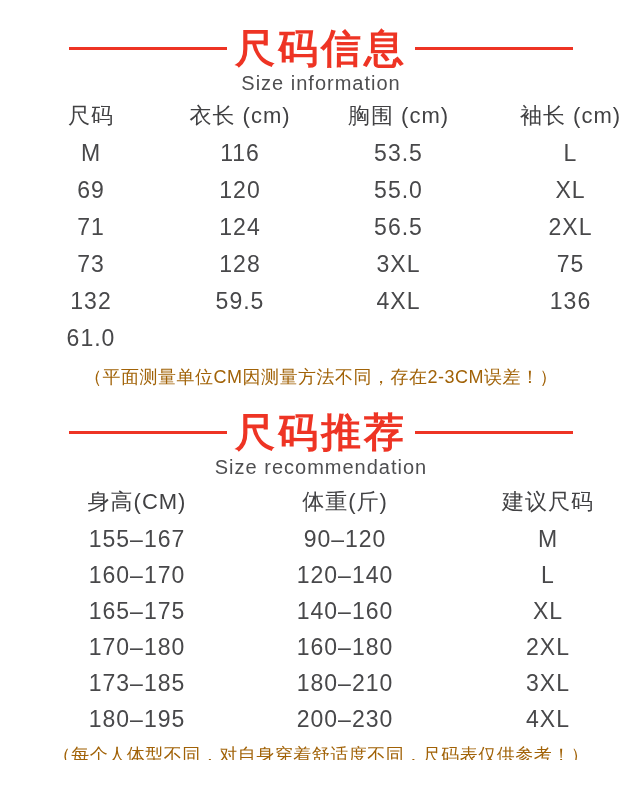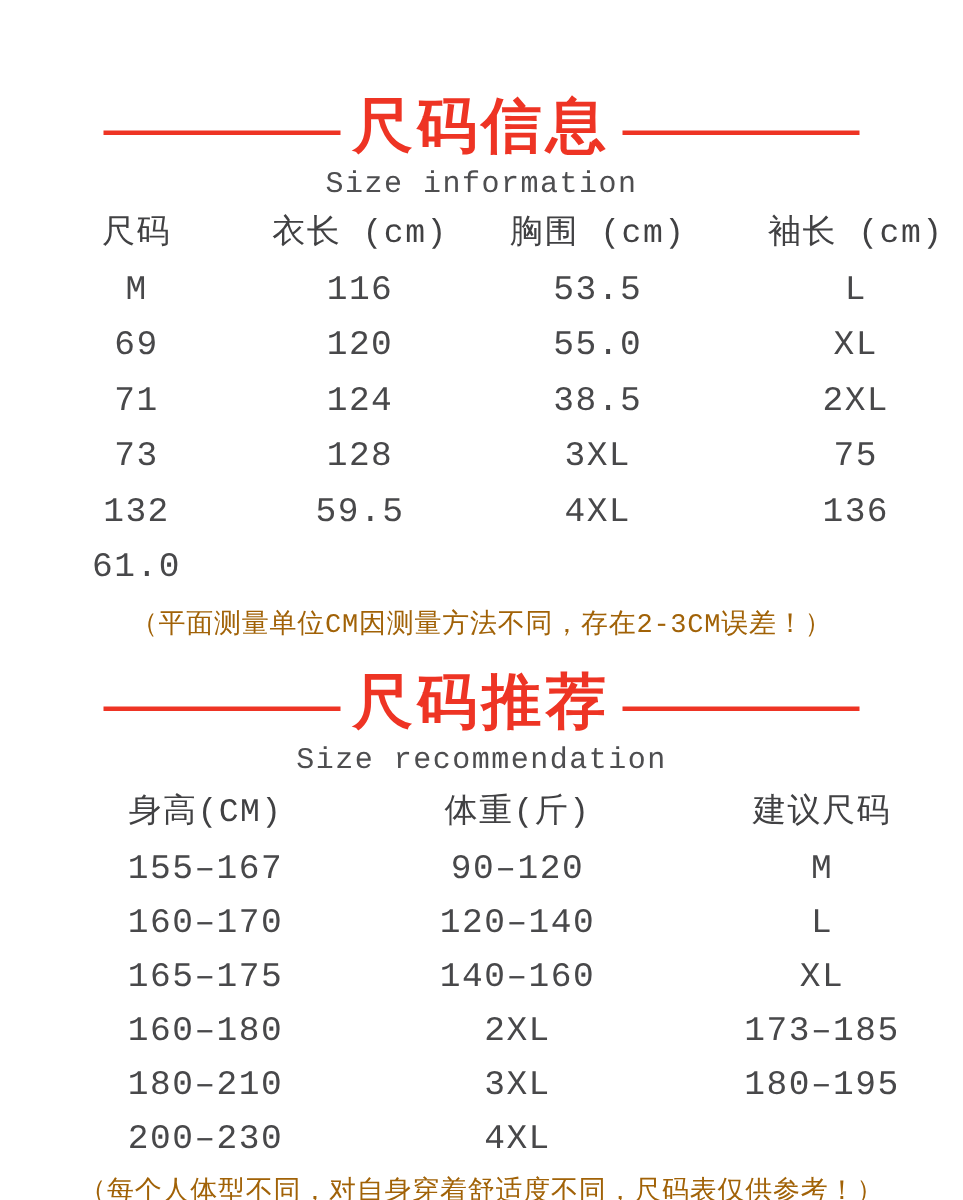--- a/index.html
+++ b/index.html
@@ -1,23 +1,22 @@
 <!DOCTYPE html>
 <html><head>
 <meta charset="utf-8">
 <style>
   html, body { margin: 0; padding: 0; background: #ffffff; }
   .page {
     position: relative;
     width: 642px;
     height: 760px;
     background: #ffffff;
-    font-family: Liberation Mono, monospace;
+    font-family: Liberation Sans, sans-serif;
     overflow: hidden;
-    margin-top: 40px;
   }
   
   .section-header { position: relative; text-align: center; }
   .section-header.first { padding-top: 28px; }
   .section-header.second { margin-top: 6px; padding-top: 16px; }
   .cn-title {
     margin: 0;
     font-size: 40px;
     line-height: 40px;
     font-weight: bold;
@@ -96,21 +95,21 @@
     <div class="td">53.5</div>
 
     <div class="td">L</div>
     <div class="td">69</div>
     <div class="td">120</div>
     <div class="td">55.0</div>
 
     <div class="td">XL</div>
     <div class="td">71</div>
     <div class="td">124</div>
-    <div class="td">38.5</div>
+    <div class="td">56.5</div>
 
     <div class="td">2XL</div>
     <div class="td">73</div>
     <div class="td">128</div>
 
     <div class="td">3XL</div>
     <div class="td">75</div>
     <div class="td">132</div>
     <div class="td">59.5</div>
 
@@ -138,20 +137,21 @@
     <div class="td">M</div>
 
     <div class="td">160–170</div>
     <div class="td">120–140</div>
     <div class="td">L</div>
 
     <div class="td">165–175</div>
     <div class="td">140–160</div>
     <div class="td">XL</div>
 
+    <div class="td">170–180</div>
     <div class="td">160–180</div>
     <div class="td">2XL</div>
 
     <div class="td">173–185</div>
     <div class="td">180–210</div>
     <div class="td">3XL</div>
 
     <div class="td">180–195</div>
     <div class="td">200–230</div>
     <div class="td">4XL</div>

